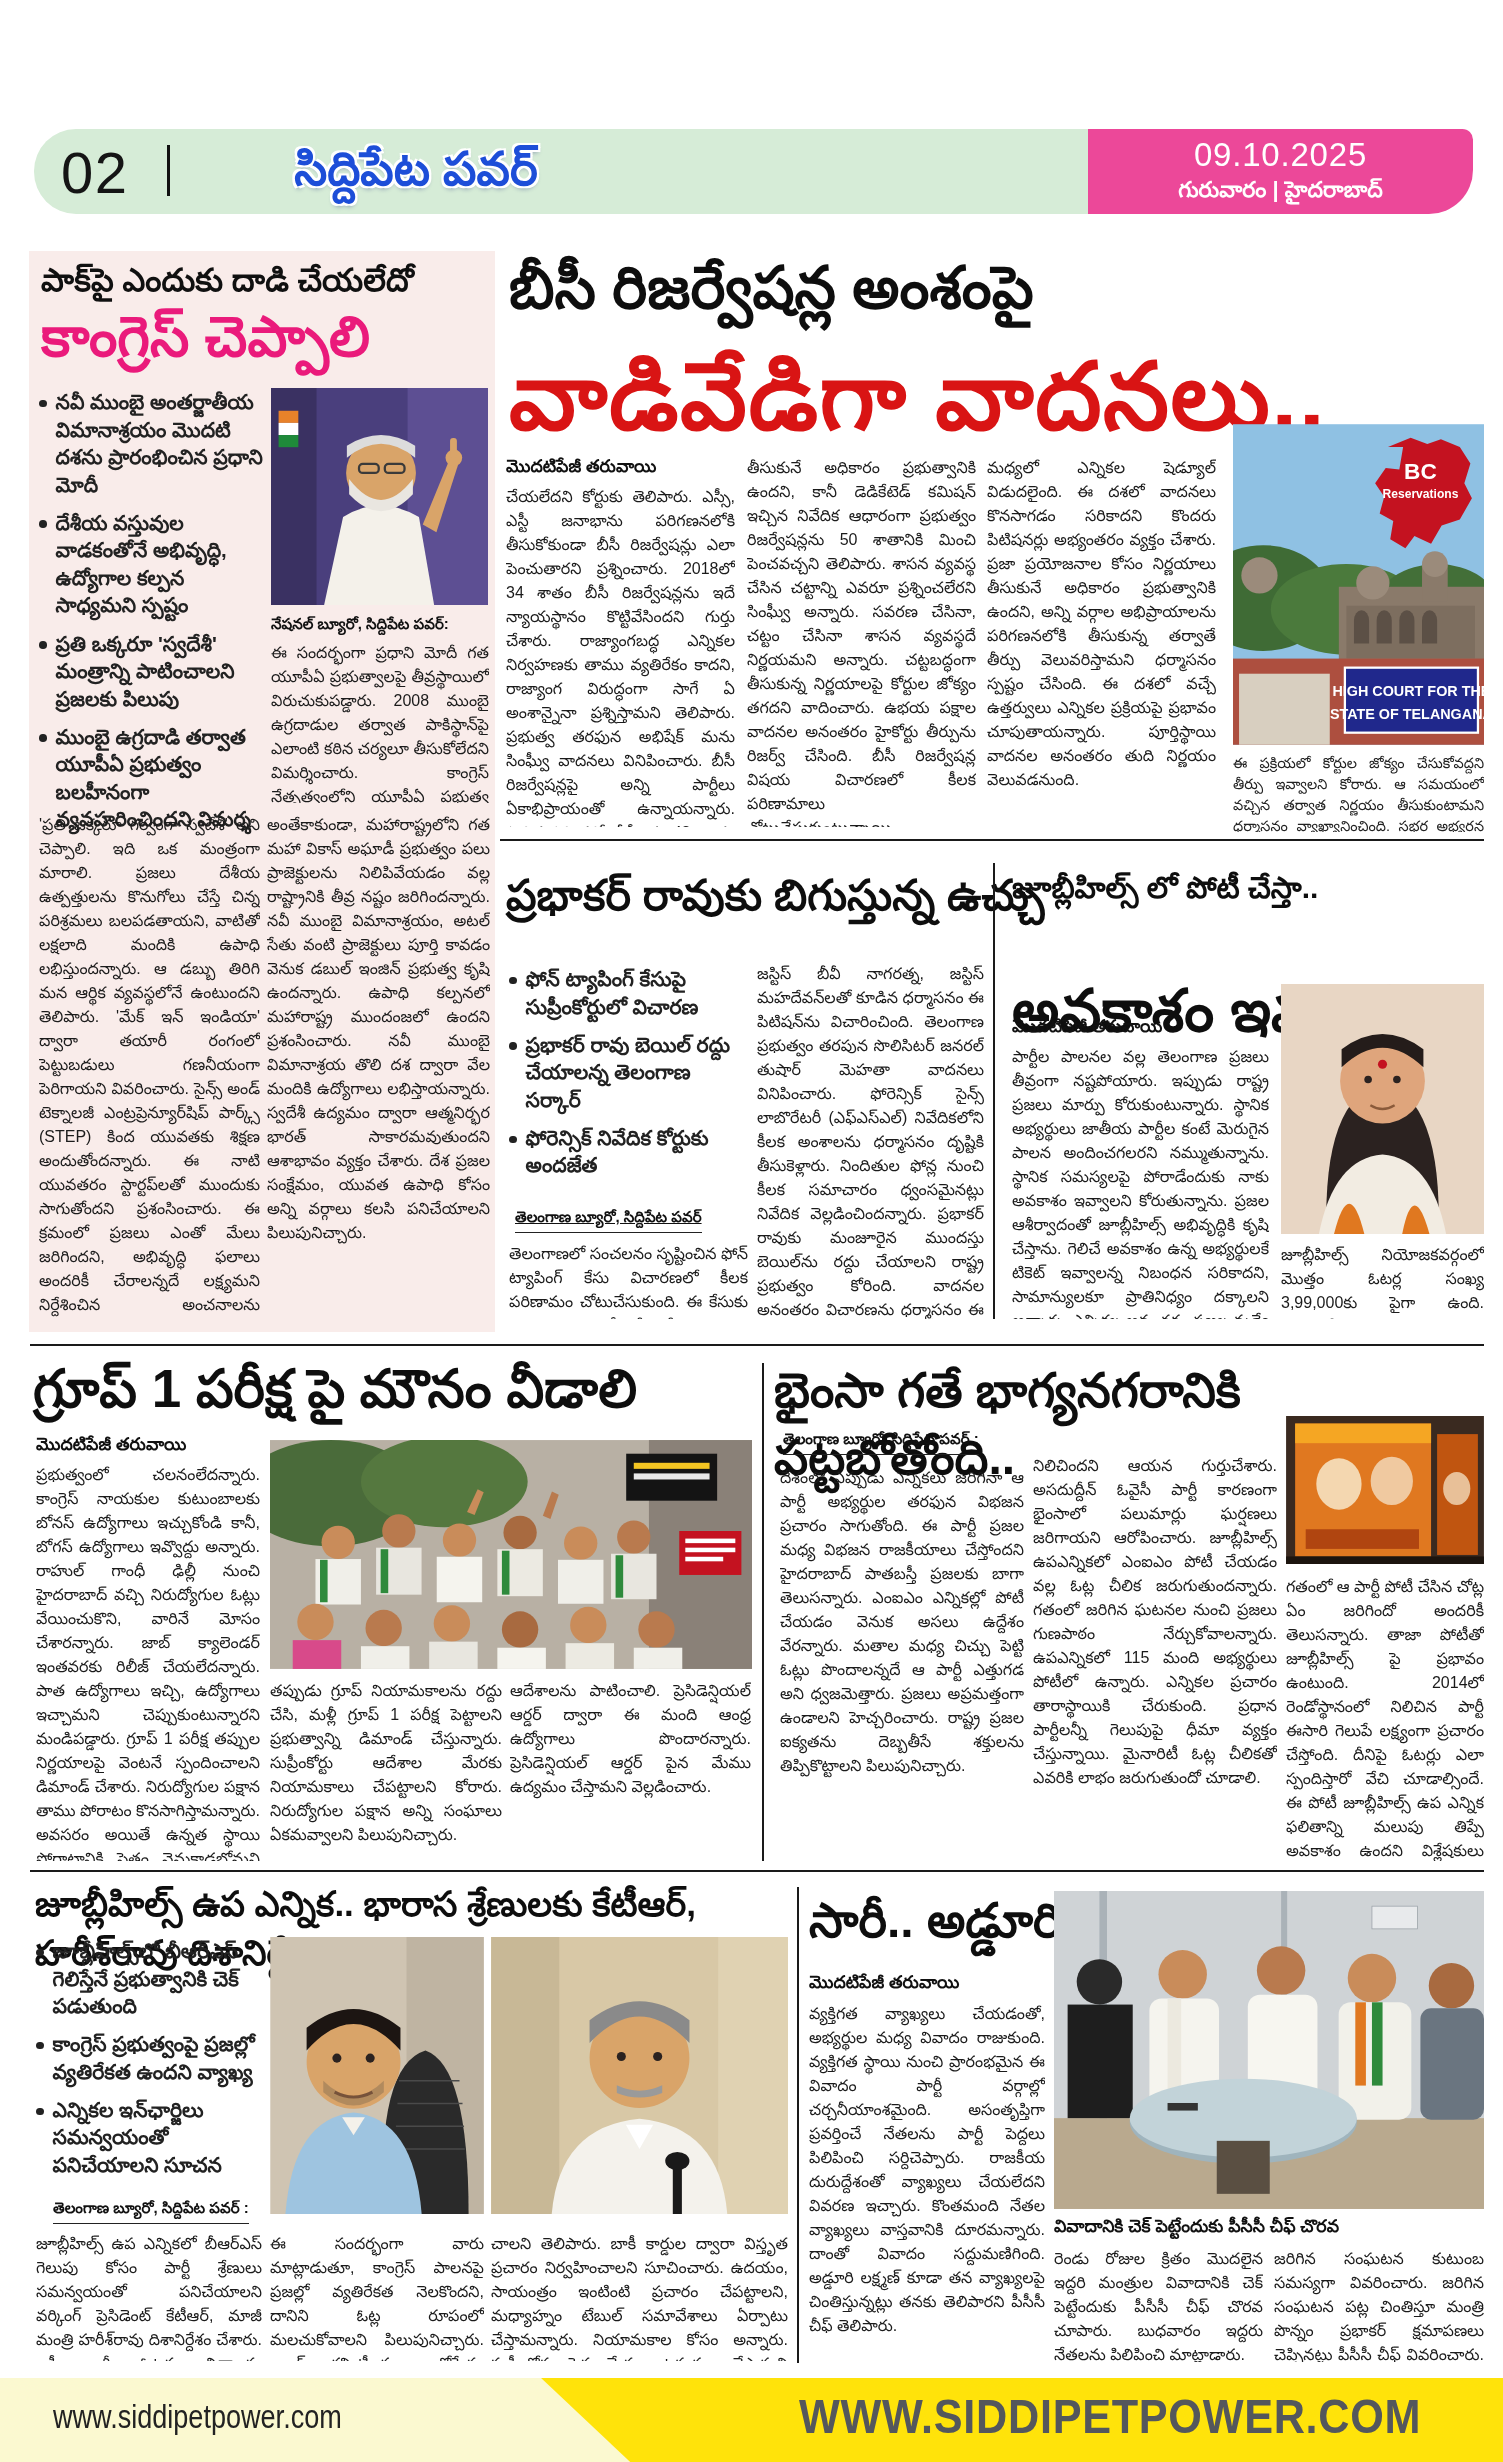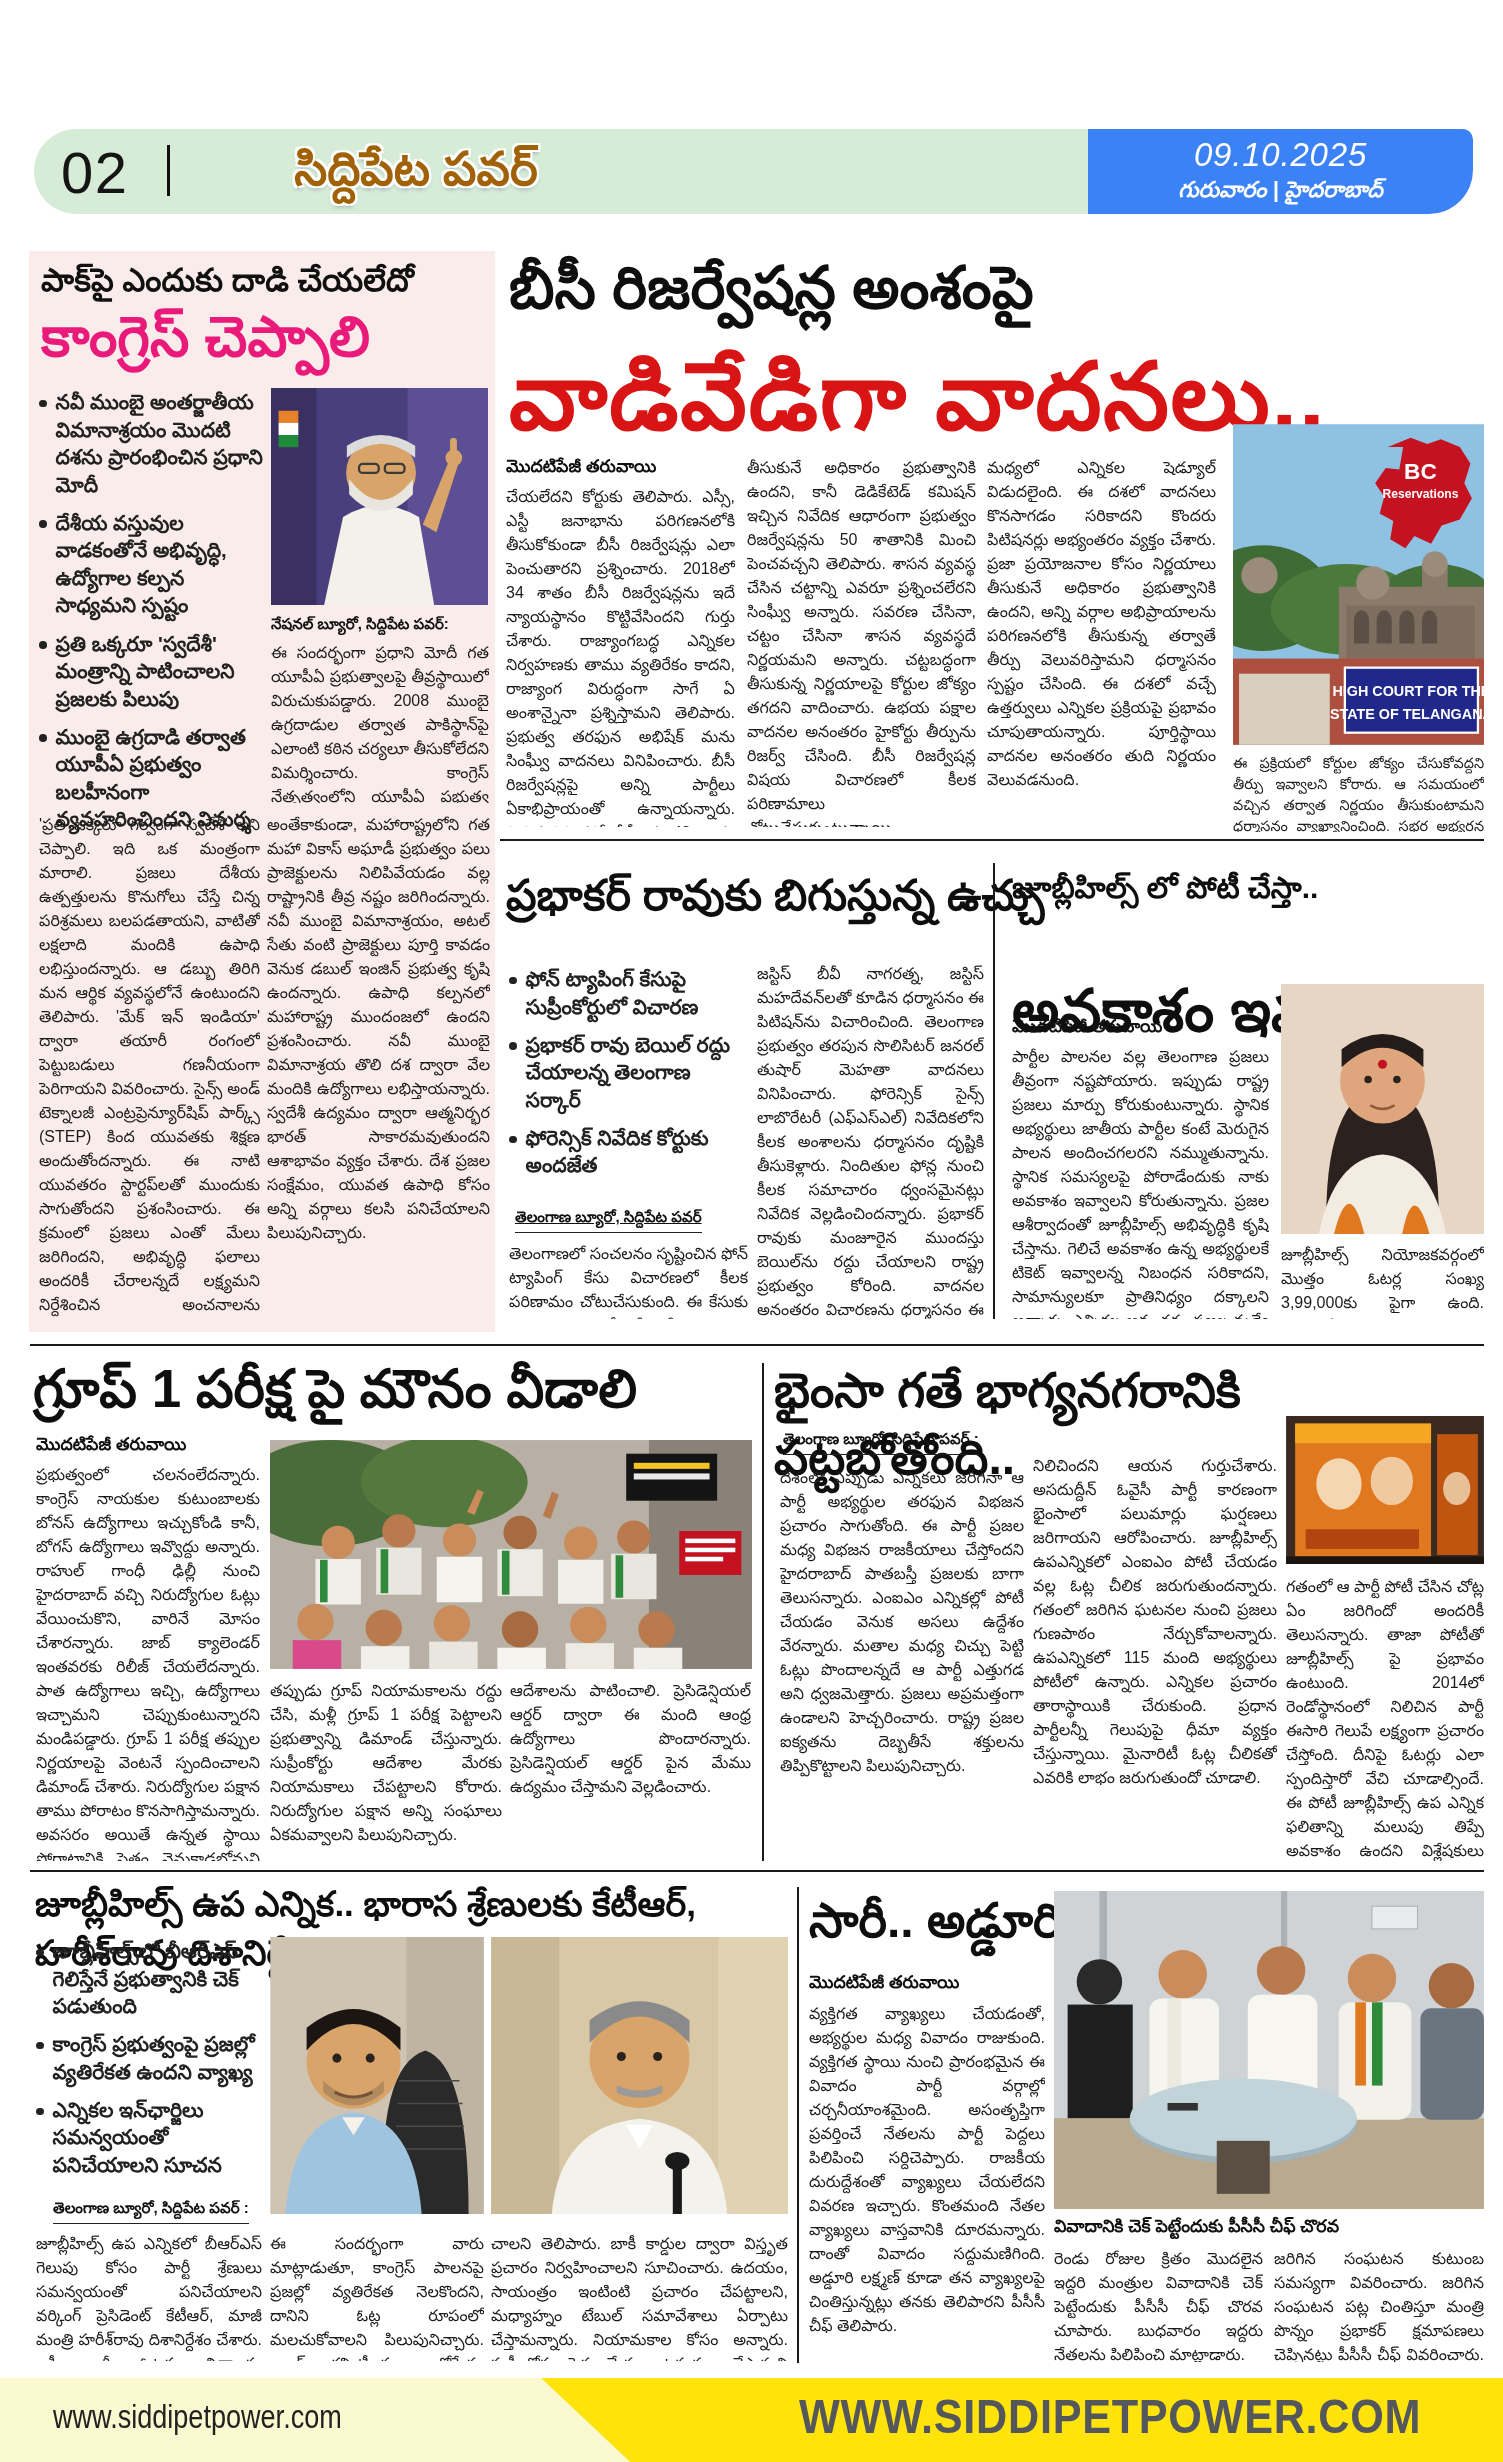--- a/index.html
+++ b/index.html
@@ -1,25 +1,25 @@
 <!DOCTYPE html>
 <html style="font-size:12px"><head>
 <meta charset="utf-8">
 <style>
   html,body{margin:0;padding:0;background:#ffffff;}
   #page{position:relative;width:1503px;height:2462px;background:#ffffff;overflow:hidden;
         font-family:"Liberation Sans","DejaVu Sans",sans-serif;color:#1c1c1c;}
   .abs{position:absolute;}
   
   .hdr-light{left:34px;top:129px;width:1054px;height:85px;background:#d6ecd7;border-radius:42px 0 0 42px;}
-  .hdr-dark{left:1088px;top:129px;width:385px;height:85px;background:#3b82f6;border-radius:0 10.6px 44px 0;
-            display:flex;flex-direction:column;align-items:center;justify-content:center;color:#fff;font-style:italic;}
+  .hdr-dark{left:1088px;top:129px;width:385px;height:85px;background:#ec4899;border-radius:0 10.6px 44px 0;
+            display:flex;flex-direction:column;align-items:center;justify-content:center;color:#fff;}
   .pageno{left:61px;top:139px;font-size:58px;font-weight:300;color:#151515;letter-spacing:1.5px;}
   .vbar{left:167px;top:145px;width:3px;height:51px;background:#111;}
-  .masthead{left:204px;top:141px;width:424px;text-align:center;font-size:47px;font-weight:800;color:#a16207;
+  .masthead{left:204px;top:141px;width:424px;text-align:center;font-size:47px;font-weight:800;color:#1d4ed8;
     text-shadow:-2.3px -2.3px 0 #fff,2.3px -2.3px 0 #fff,-2.3px 2.3px 0 #fff,2.3px 2.3px 0 #fff,0 3px 4.5px rgba(30,40,120,.35);}
   .hdr-date{font-size:33px;font-weight:400;letter-spacing:0.8px;}
   .hdr-day{font-size:22px;font-weight:700;margin-top:3px;}
   
   .col{position:absolute;text-align:justify;font-size:16px;line-height:1.5;color:#1b1b1b;overflow:hidden;}
   .contlabel{position:absolute;font-size:17.4px;font-weight:700;color:#111;}
   .byline{position:absolute;font-size:15px;font-weight:700;color:#111;border-bottom:1.5px solid #222;padding-bottom:3px;}
   .hdiv{position:absolute;height:2.3px;background:#1a1a1a;}
   .vdiv{position:absolute;width:1.5px;background:#1a1a1a;}
   .bullets{position:absolute;}

